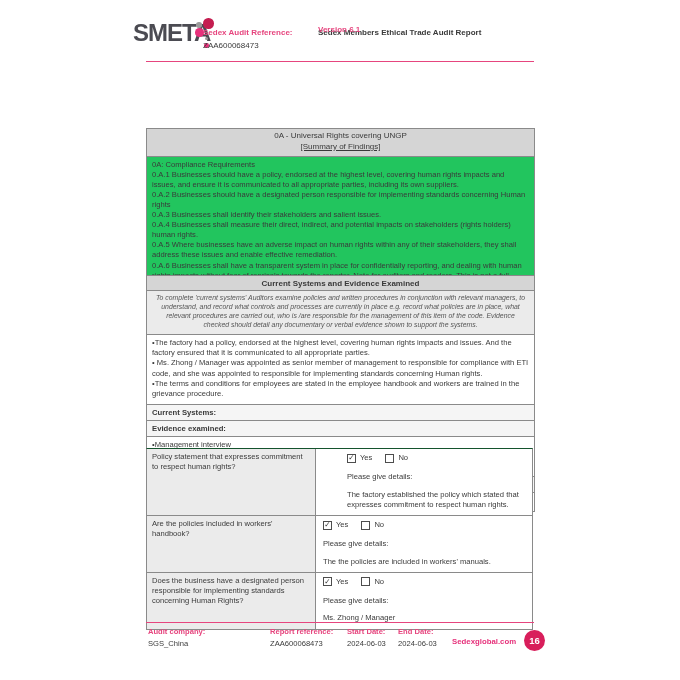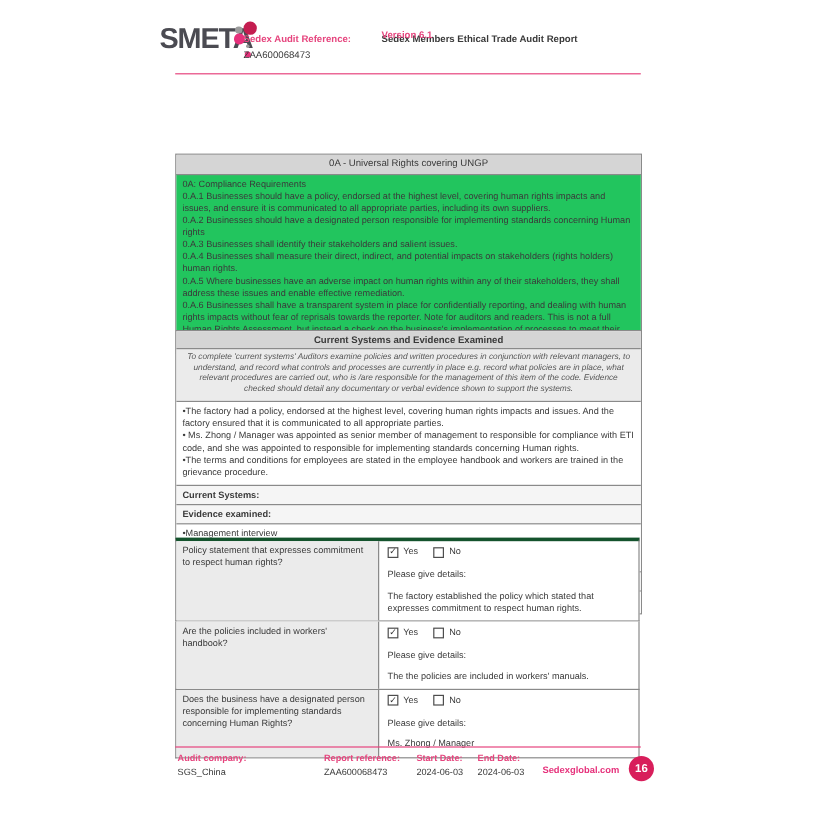--- a/index.html
+++ b/index.html
@@ -30,21 +30,21 @@
   .t-head .underline { text-decoration:underline; }
   .t-body-gray { background:#22c55e; font-size:7.6px; line-height:1.33; padding:3px 5px 4px; white-space:pre-line; }
   .t-head-bold { background:#d5d5d5; text-align:center; font-size:8px; font-weight:bold; padding:2.5px 4px; }
   .t-intro { background:#ebebeb; font-size:6.9px; font-style:italic; color:#555; text-align:center; line-height:1.3; padding:3px 8px 4px; }
   .t-label { background:#f5f5f5; font-size:7.7px; font-weight:bold; padding:3px 5px; }
   .t-text  { background:#ffffff; font-size:7.6px; line-height:1.35; padding:3px 5px 5px; white-space:pre-line; }
 
   
   .q-table { position:absolute; left:146px; top:448px; width:387px; }
   .q-row { display:flex; border:1px solid #8a8a8a; border-top:none; background:#fff; }
-  .q-row:first-child { border-top:3px solid #14532d; }
+  .q-row:first-child { border-top:1px solid #14532d;gap:24px; }
   .q-cell { width:158px; flex:0 0 158px; background:#ebebeb; border-right:1px solid #8a8a8a;
             padding:3px 5px; font-size:7.6px; line-height:1.35; }
   .a-cell { flex:1; padding:3px 7px 5px; font-size:7.6px; line-height:1.35; }
   .checks { display:flex; align-items:center; margin-top:1px; }
   .cb { width:7px; height:7px; border:1px solid #4d4d4d; background:#fff; display:inline-flex;
         align-items:center; justify-content:center; font-size:7.5px; line-height:1; color:#333; }
   .cb-label { margin:0 13px 0 4px; }
   .details-label { margin-top:9px; }
   .details-text { margin-top:7px; }
   .q-min1 { min-height:60px; } .q-min2 { min-height:46px; } .q-min3 { min-height:36px; }
@@ -73,20 +73,21 @@
   </div>
   <div class="hdr-label" style="left:203px; top:28px;">Sedex Audit Reference:</div>
   <div class="hdr-value" style="left:203px; top:41px;">ZAA600068473</div>
   <div class="hdr-title" style="left:318px; top:28px;">Sedex Members Ethical Trade Audit Report</div>
   <div class="hdr-version" style="left:318px; top:25px;">Version 6.1</div>
   <div class="hdr-rule"></div>
 
   <div class="doc-table" style="top:108px;">
     <div class="t-row t-head">
       <div>0A - Universal Rights covering UNGP</div>
+      <div class="underline">[Summary of Findings]</div>
     </div>
     <div class="t-row t-body-gray">0A: Compliance Requirements
 0.A.1 Businesses should have a policy, endorsed at the highest level, covering human rights impacts and issues, and ensure it is communicated to all appropriate parties, including its own suppliers.
 0.A.2 Businesses should have a designated person responsible for implementing standards concerning Human rights
 0.A.3 Businesses shall identify their stakeholders and salient issues.
 0.A.4 Businesses shall measure their direct, indirect, and potential impacts on stakeholders (rights holders) human rights.
 0.A.5 Where businesses have an adverse impact on human rights within any of their stakeholders, they shall address these issues and enable effective remediation.
 0.A.6 Businesses shall have a transparent system in place for confidentially reporting, and dealing with human rights impacts without fear of reprisals towards the reporter. Note for auditors and readers. This is not a full Human Rights Assessment, but instead a check on the business's implementation of processes to meet their Universal rights covering UNGP responsibilities.</div>
   </div>
 

